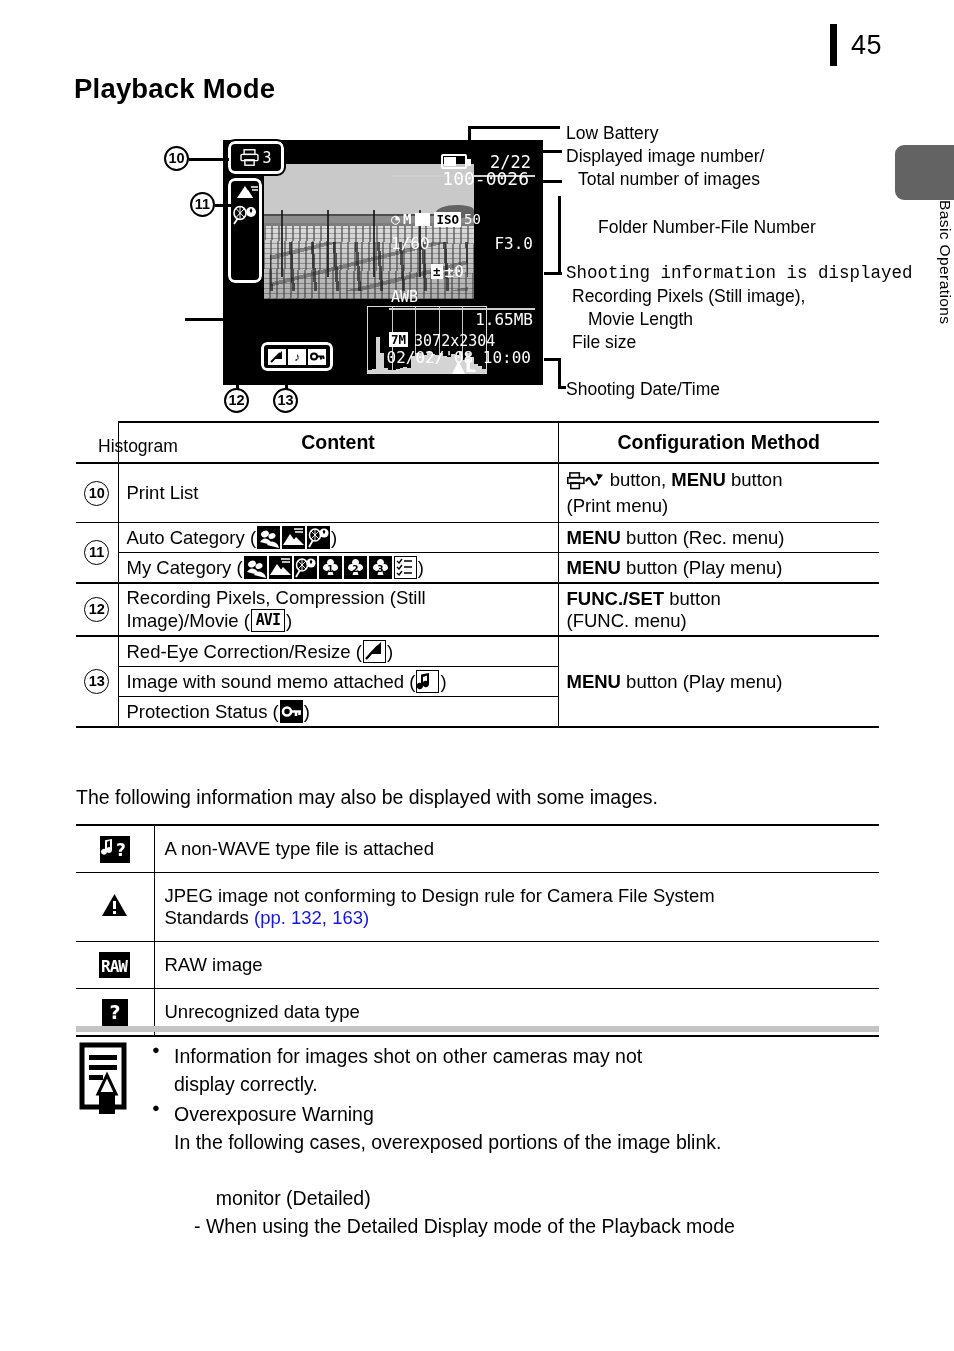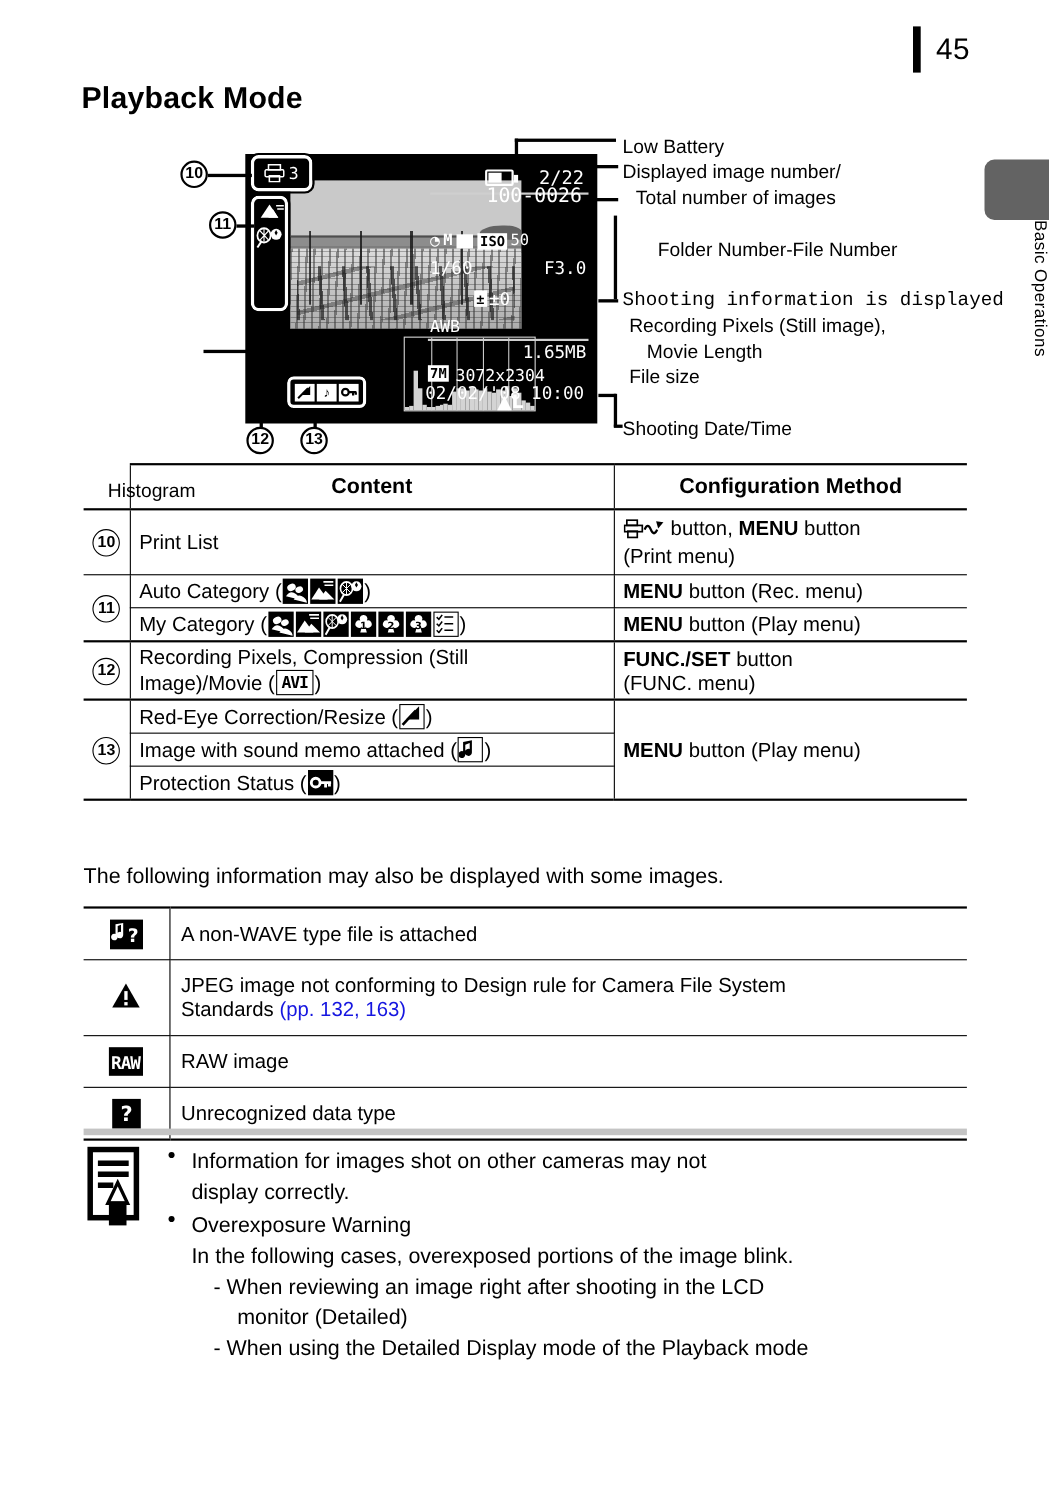--- a/index.html
+++ b/index.html
@@ -656,19 +656,19 @@
   </div>
   <div id="note-body">
     <ul>
       <li>
         <span>Information for images shot on other cameras may not</span><br>
         <span>display correctly.</span>
       </li>
       <li>
         <span>Overexposure Warning</span><br>
         <span>In the following cases, overexposed portions of the image blink.</span><br>
-        <span class="sub" style="display:inline-block;padding-left:20px;text-indent:0;">-  When reviewing an image right after shooting in the LCD</span><br>
+        <br>
         <span style="display:inline-block;padding-left:20px;white-space:pre;">    monitor (Detailed)</span><br>
         <span style="display:inline-block;padding-left:20px;">-  When using the Detailed Display mode of the Playback mode</span>
       </li>
     </ul>
   </div>
 </div>
 
 </body></html>

